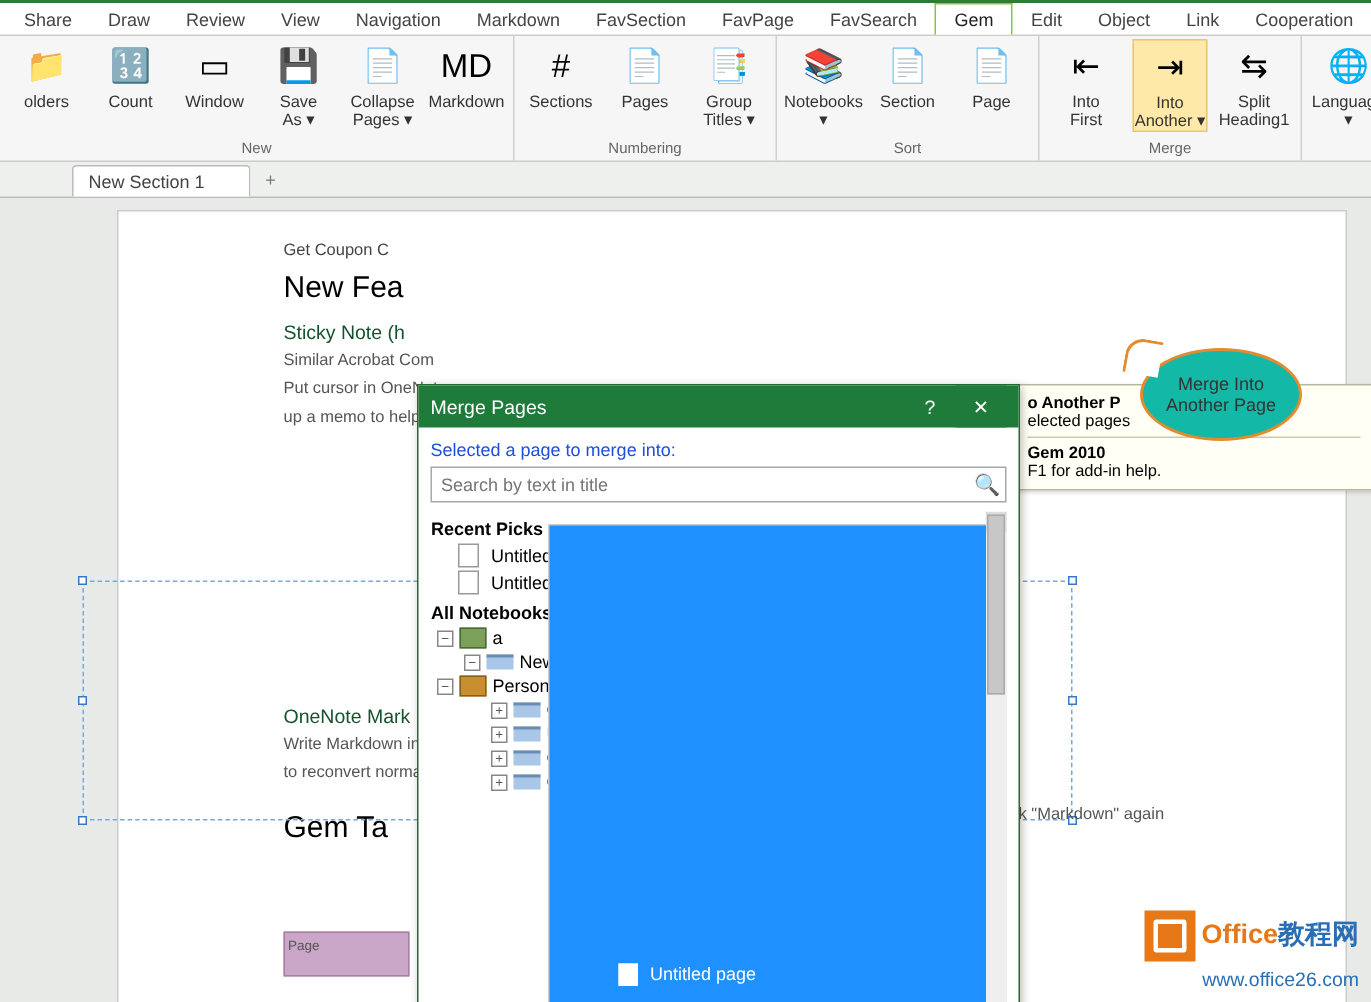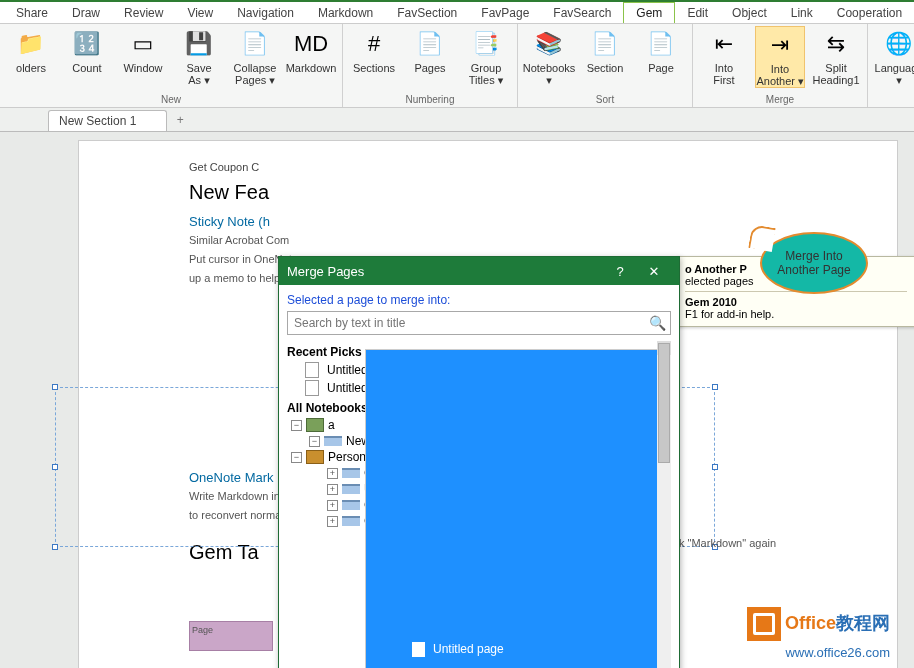--- a/index.html
+++ b/index.html
@@ -24,21 +24,21 @@
 
 .sectionbar { height: 24px; background: #eef0ee; display:flex; align-items:flex-end; padding-left:48px; border-bottom:1px solid #bbb;}
 .sectab { background:#fff; border:1px solid #bbb; border-bottom:none; padding:3px 30px 3px 10px; font-size:12px; color:#444; border-radius:3px 3px 0 0;}
 .addsec { width:18px; height:18px; margin-left:4px; color:#777; text-align:center; cursor:pointer;}
 
 
 .workspace { position:relative; height: 540px; background:#e8eae8; overflow:hidden;}
 .page { position:absolute; left:78px; top:8px; width:820px; background:#fff; border:1px solid #ccc; padding:20px 30px 40px 110px; min-height:600px;}
 .page .coupon { font-size:11px; color:#444; margin-bottom:0;}
 .page h2 { font-size:20px; font-weight:normal; margin:8px 0 10px;}
-.page h3 { font-size:13px; font-weight:normal; color:#0369a1; margin-top:4px;}
+.page h3 { font-size:13px; font-weight:normal; color:#14532d; margin-top:4px;}
 .page p { font-size:11px; color:#555; line-height:15px; margin-top:4px;}
 .page .sel { border:1px dashed #7aa7d9; position:absolute; }
 .handle { width:6px; height:6px; background:#fff; border:1px solid #3b78c4; position:absolute;}
 
 
 .dialog { position:absolute; left:278px; top:124px; width:402px; background:#fff; border:1px solid #1e6b34; box-shadow:1px 2px 6px rgba(0,0,0,.3); z-index:50;}
 .dlg-title { background:#1e7b3a; color:#fff; height:28px; display:flex; align-items:center; padding:0 8px; font-size:13px; justify-content:space-between;}
 .dlg-title .ctrls { display:flex; gap:0;}
 .dlg-title .ctrls span { width:34px; height:28px; display:flex; align-items:center; justify-content:center; cursor:pointer;}
 .dlg-body { padding:8px 8px 10px; font-size:12px;}
@@ -69,21 +69,21 @@
 .bubble { width:108px; height:62px; border:2px solid #e38b2f; border-radius:50%; background:#14b8a6; display:flex; align-items:center; justify-content:center; text-align:center; font-size:12px; color:#333; padding:4px 8px;}
 .tail { position:absolute; left:-10px; top:-6px; width:24px; height:24px; border-top:2px solid #e38b2f; border-left:2px solid #e38b2f; border-radius:50% 0 0 0; transform:rotate(10deg); background:#fff;}
   
 
 .tooltip { position:absolute; left:676px; top:124px; width:240px; background:#fffff5; border:1px solid #b8b8a0; padding:6px 8px; font-size:11px; z-index:40; box-shadow:1px 1px 3px rgba(0,0,0,.2);}
 .tooltip b { font-size:11px;}
 .tooltip hr { margin:4px 0; border:none; border-top:1px solid #ccc8b0;}
 .tooltip .f1 { font-weight:bold;}
 
 
-.watermark { position:absolute; right:24px; bottom:6px; font-size:18px; font-weight:bold; z-index:80; text-align:right;}
+.watermark { position:absolute; right:8px; bottom:6px; font-size:18px; font-weight:bold; z-index:80; text-align:right;}
 .watermark .o { color:#e67817;}
 .watermark .t { color:#2a6fb5;}
 .watermark .u { font-size:13px; color:#2a6fb5; font-weight:normal;}
 .wmicon { width:34px; height:34px; background:#e67817; display:inline-block; vertical-align:middle; margin-right:4px; position:relative;}
 .wmicon::after { content:""; position:absolute; inset:6px; border:3px solid #fff; border-radius:2px;}
 
 .scrolltrack { position:absolute; right:0; top:0; bottom:0; width:14px; background:#efefef;}
 .scrollthumb { position:absolute; right:1px; top:2px; width:12px; height:120px; background:#c7c7c7; border:1px solid #aaa;}
 .scrollbtn { position:absolute; right:0; width:14px; height:14px; background:#ddd; font-size:9px; text-align:center; line-height:14px; color:#555;}
 </style>

